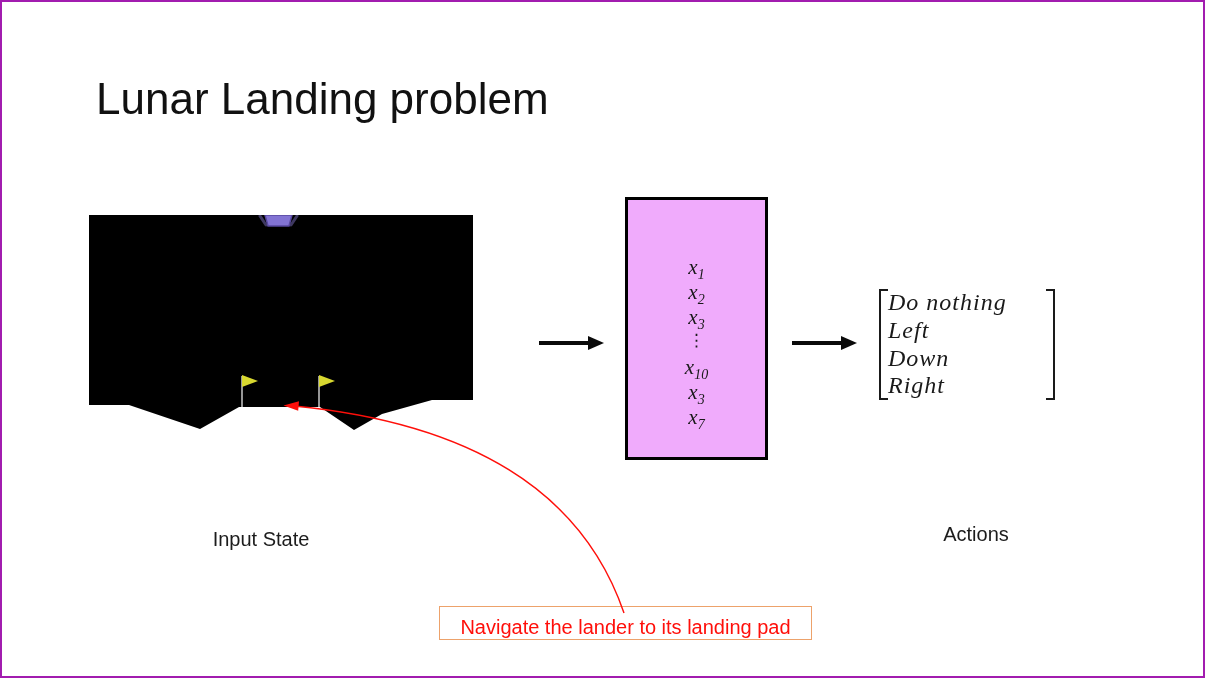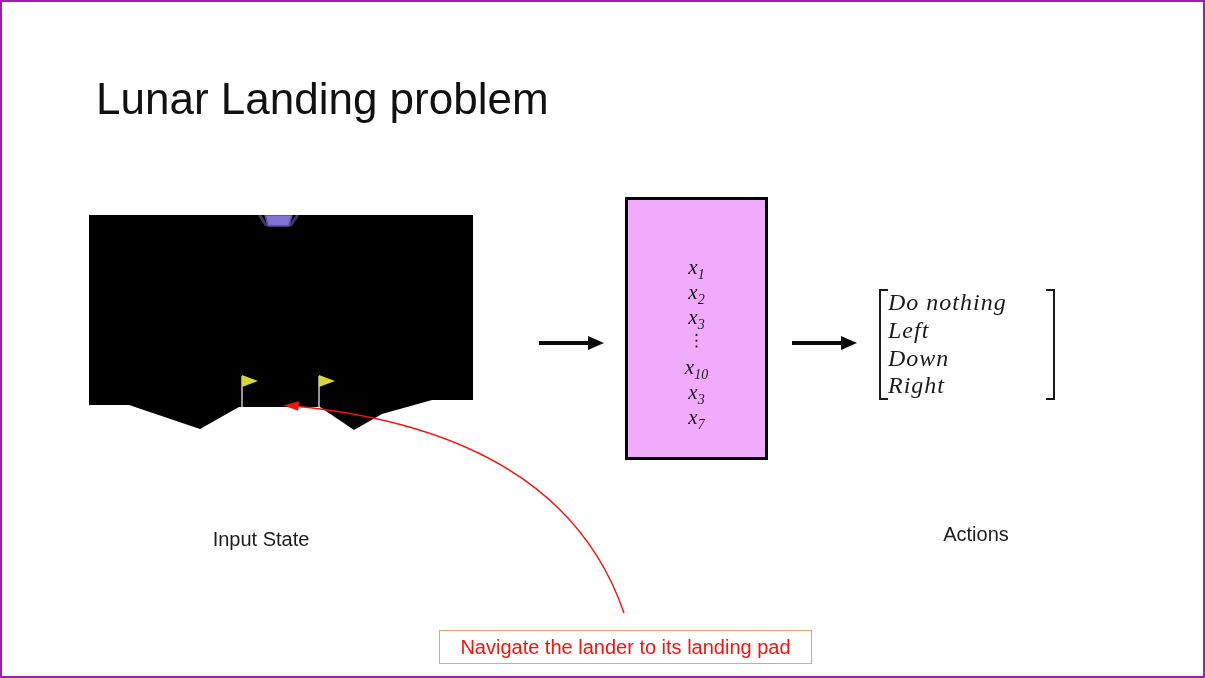--- a/index.html
+++ b/index.html
@@ -35,24 +35,24 @@
   .matrix-rows{
     width:158px;display:flex;flex-direction:column;justify-content:center;
     font-family:"Liberation Serif",serif;font-style:italic;font-size:24px;letter-spacing:1px;
   }
   .matrix-row{height:27.7px;line-height:27.7px;white-space:nowrap;}
   .diagram-label{position:absolute;width:200px;text-align:center;font-size:20px;color:#1c1c1c;}
   .label-input{left:159px;top:526px;}
   .label-controller{left:587px;top:523px;}
   .label-actions{left:874px;top:521px;}
   .callout{
-    position:absolute;left:437px;top:628px;width:373px;height:34px;box-sizing:border-box;
+    position:absolute;left:437px;top:604px;width:373px;height:34px;box-sizing:border-box;
     border:1px solid var(--callout-border,#eda26b);background:#fff;
     color:var(--accent-red,#ff0000);font-size:20px;
-    display:flex;align-items:center;justify-content:center;white-space:nowrap;
+    display:flex;align-items:flex-end;justify-content:center;white-space:nowrap;
   }
   .overlay{position:absolute;left:0;top:0;width:1205px;height:678px;pointer-events:none;}
   .black-arrow{stroke:#0a0a0a;stroke-width:4;}
   .black-arrow-head{fill:#0a0a0a;}
   .red-connector{fill:none;stroke:var(--accent-red,#ff0000);stroke-width:1.4;}
   .red-arrow-head{fill:var(--accent-red,#ff0000);}
 </style>
 </head>
 <body>
 

